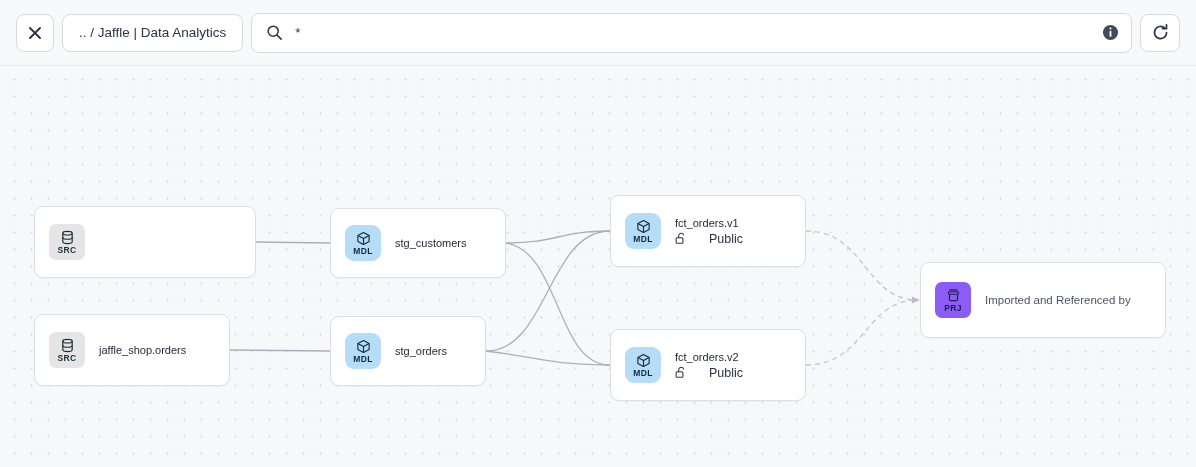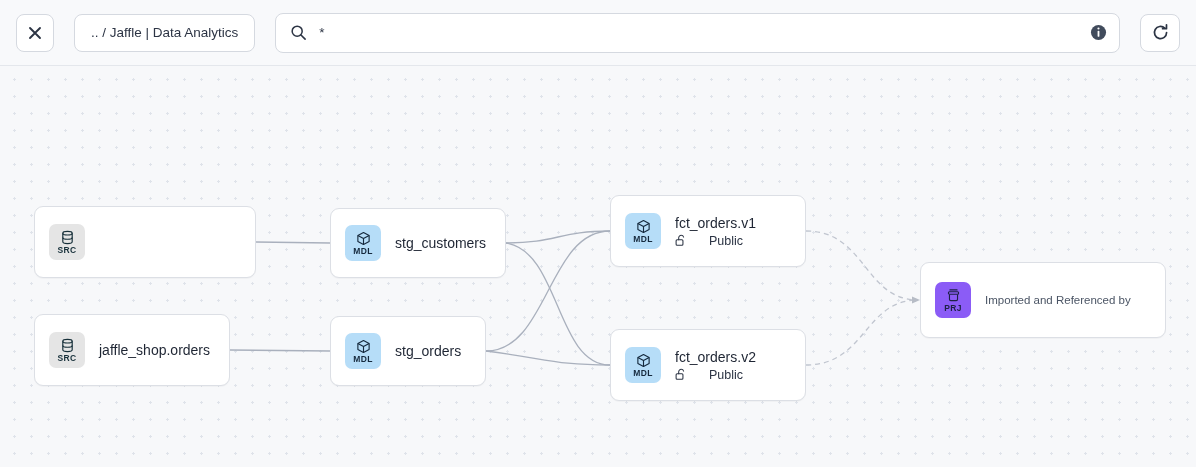--- a/index.html
+++ b/index.html
@@ -10,21 +10,21 @@
     overflow: hidden;
   }
 
   
   .toolbar {
     position: absolute; left: 0; top: 0;
     width: 1196px; height: 66px;
     background: #f8f9fb;
     display: flex; align-items: center;
     padding: 0 16px;
-    gap: 20px;
+    gap: 8px;
     border-bottom: 1px solid #e4e7ec;
     z-index: 5;
   }
   .tb-btn {
     background: #ffffff;
     border: 1px solid #d5d9e0;
     border-radius: 8px;
     height: 38px;
     display: flex; align-items: center; justify-content: center;
     cursor: pointer;
@@ -84,32 +84,32 @@
   }
   .badge {
     width: 36px; height: 36px;
     border-radius: 7px;
     display: flex; flex-direction: column;
     align-items: center; justify-content: center;
     flex: none;
     gap: 0px;
   }
   .badge-src { background: #e5e5e5; color: #17303a; }
-  .badge-mdl { background: #b6ddf8; color: #15293d; }
+  .badge-mdl { background: #b6ddf8; color: #15293d; border-radius: 9px; }
   .badge-prj { background: #8b5cf6; color: #1d2145; align-items: center; }
   .badge-text {
     font-size: 8.5px;
     font-weight: 600;
     letter-spacing: .3px;
     line-height: 9px;
     margin-top: 1px;
   }
   .node-body { display: flex; flex-direction: column; justify-content: center; gap: 3px; min-width: 0; }
   .node-title {
-    font-size: 14px;
+    font-size: 11px;
     color: #1e2533;
     white-space: nowrap;
   }
   .node-sub {
     font-size: 12.5px;
     color: #2c3444;
     display: flex; align-items: center; gap: 22px;
     white-space: nowrap;
   }
   .node-over {

